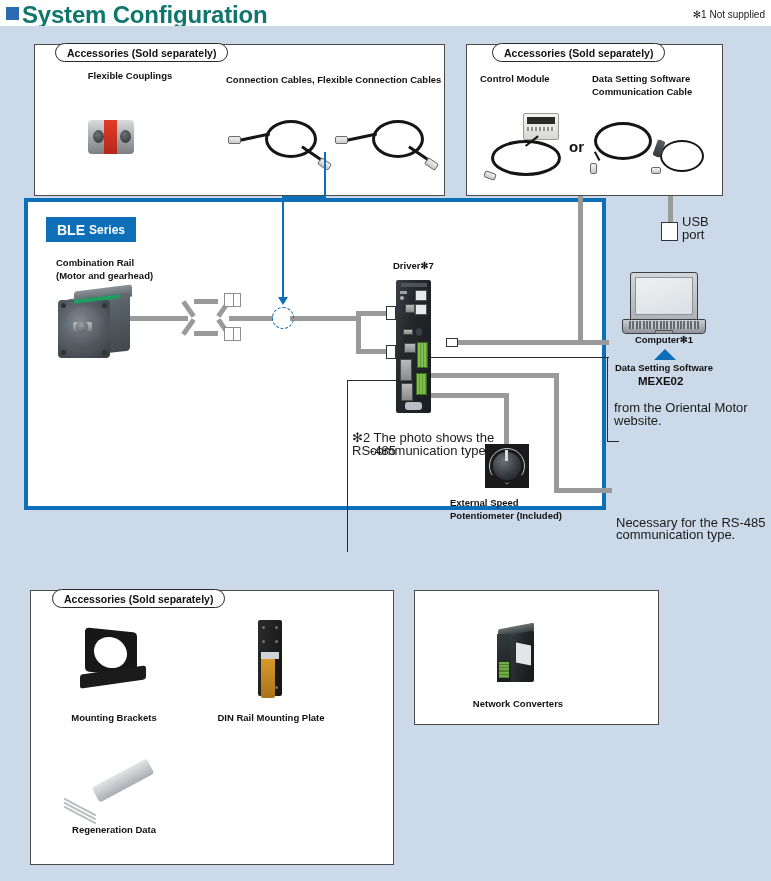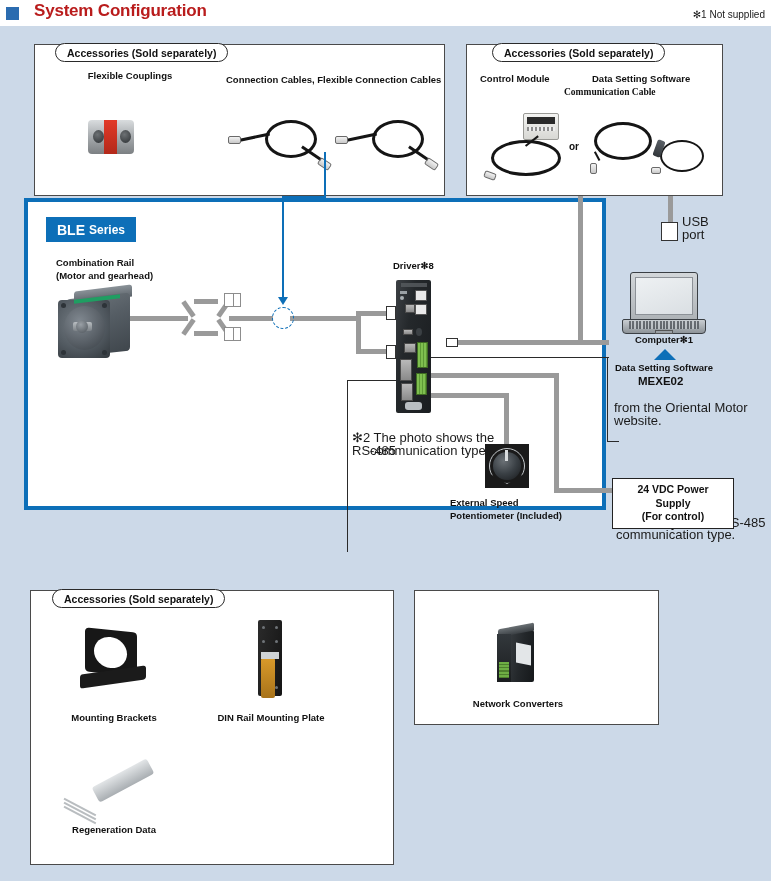--- a/index.html
+++ b/index.html
@@ -24,25 +24,24 @@
   }
   .hdr-marker {
     position: absolute;
     left: 6px; top: 7px;
     width: 13px; height: 13px;
     background: #2b6cb0;
   }
   .hdr-title {
     position: absolute;
     left: 22px; top: 1px;
-    font-size: 17px;
+    font-size: 24px;
     font-weight: bold;
-    color: #b91c1c;
+    color: #0f766e;
     letter-spacing: -0.2px;
-    margin-left: 12px;
   }
   .hdr-note {
     position: absolute;
     right: 6px; top: 9px;
     font-size: 10px;
     color: #1a1a1a;
     font-weight: normal;
   }
 
   
@@ -605,32 +604,32 @@
     <div class="wire" style="left:407px; top:152px; width:24px; height:2.6px; transform:rotate(34deg);"></div>
     <div class="plug" style="left:425px; top:160px; width:13px; height:8px; transform:rotate(34deg);"></div>
   </div>
 
   <div class="panel" style="left:466px; top:44px; width:257px; height:152px;"></div>
   <div class="panel-tab" style="left:492px; top:43px;">Accessories (Sold separately)</div>
 
   <div class="cap" style="left:480px; top:73px;">Control Module</div>
 
   <div class="cap" style="left:592px; top:73px;">Data Setting Software</div>
-  <div class="cap" style="left:564px; top:86px;font-family:Liberation Serif, serif;">Communication Cable</div>
+  <div class="cap" style="left:592px; top:86px;">Communication Cable</div>
 
   <div>
     <div class="cm-body"></div>
     <div class="cm-disp"></div>
     <div class="cm-btns"></div>
     <div class="coil" style="left:491px; top:140px; width:70px; height:36px;"></div>
     <div class="wire" style="left:524px; top:140px; width:16px; height:2.4px; transform:rotate(-38deg);"></div>
     <div class="plug" style="left:484px; top:172px; width:12px; height:7px; transform:rotate(20deg);"></div>
   </div>
 
-  <div class="cap" style="left:569px; top:141px; font-size:10px;">or</div>
+  <div class="cap" style="left:569px; top:141px; font-size:15px;">or</div>
 
   <div>
     <div class="coil" style="left:594px; top:122px; width:58px; height:38px;"></div>
     <div class="coil2" style="left:660px; top:140px; width:44px; height:32px;"></div>
     <div class="usbconv"></div>
     <div class="wire" style="left:592px; top:155px; width:10px; height:2.4px; transform:rotate(62deg);"></div>
     <div class="plug" style="left:590px; top:163px; width:7px; height:11px;"></div>
     <div class="plug" style="left:651px; top:167px; width:10px; height:7px;"></div>
   </div>
 
@@ -675,21 +674,21 @@
   <div class="bl" style="left:324px; top:152px; width:2px; height:46px;"></div>
 
   <div class="gl" style="left:290px; top:316px; width:70px; height:5px;"></div>
   <div class="gl" style="left:356px; top:316px; width:5px; height:38px;"></div>
   <div class="gl" style="left:356px; top:349px; width:32px; height:5px;"></div>
   <div class="gl" style="left:356px; top:311px; width:32px; height:5px;"></div>
 
   <div class="port" style="left:386px; top:306px; width:10px; height:14px;"></div>
   <div class="port" style="left:386px; top:345px; width:10px; height:14px;"></div>
 
-  <div class="cap" style="left:393px; top:260px;">Driver✻8</div>
+  <div class="cap" style="left:393px; top:260px;">Driver✻7</div>
 
   <div class="driver">
     <div class="drv-el" style="left:5px; top:3px; width:26px; height:4px; background:#55595d; opacity:.85;"></div>
     <div class="drv-el rj" style="left:19px; top:10px; width:12px; height:11px;"></div>
     <div class="drv-el rj" style="left:19px; top:24px; width:12px; height:11px;"></div>
     <div class="drv-el" style="left:4px; top:11px; width:7px; height:3px; background:#9aa0a4;"></div>
     <div class="drv-el" style="left:4px; top:16px; width:4px; height:4px; border-radius:50%; background:#aab0b4;"></div>
     <div class="drv-el greyterm" style="left:9px; top:24px; width:10px; height:9px;"></div>
     <div class="drv-el greyterm" style="left:7px; top:49px; width:10px; height:6px;"></div>
     <div class="drv-el" style="left:20px; top:48px; width:6px; height:8px; background:#3b4044; border-radius:50%;"></div>
@@ -746,24 +745,20 @@
   <div class="cap c" style="left:614px; top:334px; width:100px;">Computer✻1</div>
 
   <div class="tri-up" style="left:654px; top:349px;"></div>
 
   <div class="cap c" style="left:608px; top:362px; width:112px;">Data Setting Software</div>
   <div class="mexe-title" style="left:638px; top:375px;">MEXE02</div>
 
   <div class="smalltext" style="left:614px; top:402px;">from the Oriental Motor website.</div>
 
 
-  <div class="boxlabel" style="left:612px; top:478px; width:122px;">
-    <div>24 VDC Power Supply</div>
-    <div>(For control)</div>
-  </div>
   <div class="smalltext" style="left:616px; top:517px;">Necessary for the RS-485</div>
   <div class="smalltext" style="left:616px; top:529px;">communication type.</div>
 
 
   <div class="panel" style="left:30px; top:590px; width:364px; height:275px;"></div>
   <div class="panel-tab" style="left:52px; top:589px;">Accessories (Sold separately)</div>
 
   <div class="mb">
     <div class="mb-plate"></div>
     <div class="mb-hole"></div>

